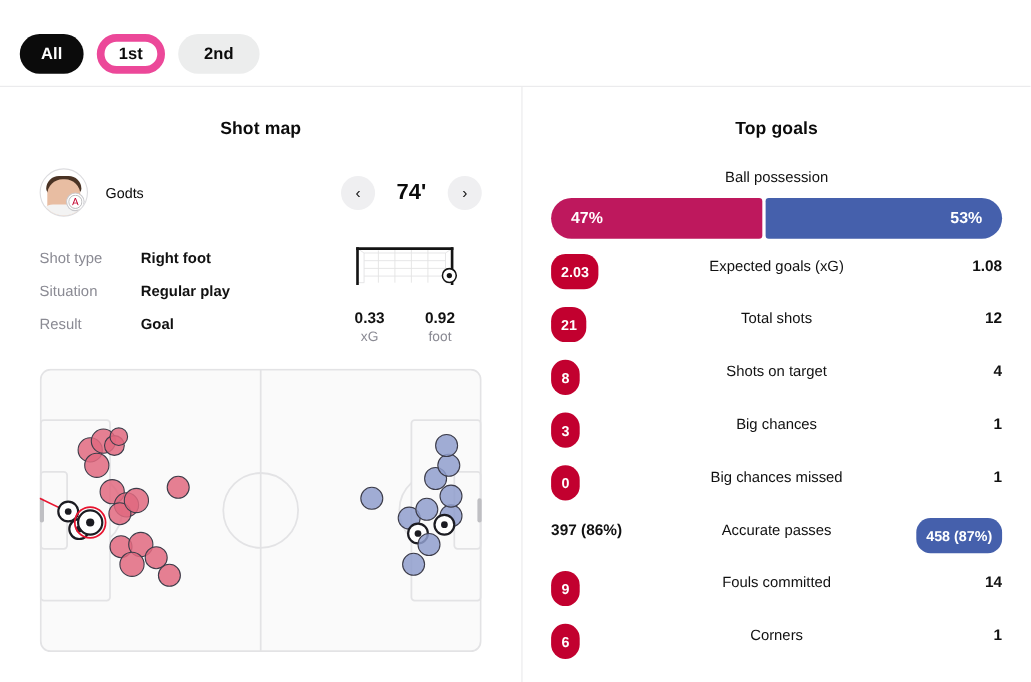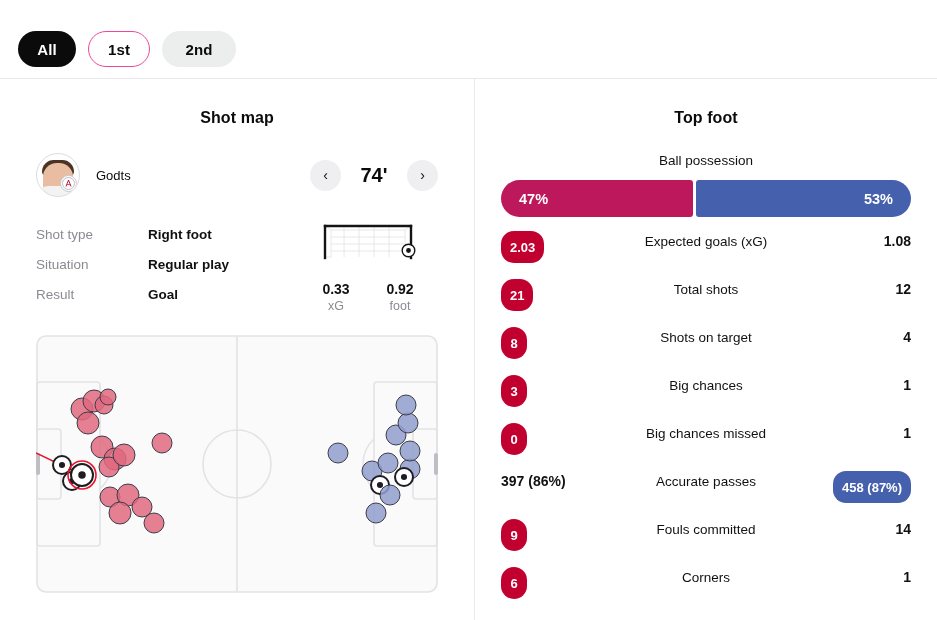--- a/index.html
+++ b/index.html
@@ -24,21 +24,21 @@
   .pill {
     border-radius: 999px;
     height: 36px;
     display:flex; align-items:center; justify-content:center;
     font-size: 15px; font-weight: 700;
     letter-spacing: .1px;
     cursor: pointer;
     user-select:none;
   }
   .pill.active { background:#0b0b0b; color:#fff; width: 58px; }
-  .pill.outline { background:#fff; color:#0b0b0b; border:1px solid #ec4899; width: 62px; }
+  .pill.outline { background:#fff; color:#0b0b0b; border:7px solid #ec4899; width: 62px; }
   .pill.grey { background:#eceded; color:#0b0b0b; width: 74px; }
 
   
   .split { display:flex; height: 561px; }
   .col-left  { width: 474px; position:relative; }
   .col-right { width: 463px; position:relative; border-left:1px solid #e9e9ec; }
 
   .panel-title {
     text-align:center;
     font-size: 16px; font-weight: 700;
@@ -95,21 +95,21 @@
     font-family:"Liberation Sans", sans-serif;
   }
   .minute { font-size:20px; font-weight:700; min-width:46px; text-align:center; }
 
   
   .detail {
     margin: 20px 36px 0 36px;
     display:flex;
   }
   .detail-table { flex:1; }
-  .drow { display:flex; height:30px; align-items:center; font-size:13.5px;gap:20px; }
+  .drow { display:flex; height:30px; align-items:center; font-size:13.5px; }
   .dlabel { width: 92px; color:#8a8a93; }
   .dval   { font-weight:700; color:#111; }
 
   .goalbox { width: 140px; padding-top:2px; }
   .goal-frame { width: 100px; height: 40px; margin: 0 auto; position:relative; }
   .xg-nums { display:flex; justify-content:center; gap:22px; margin-top:20px; }
   .xg-cell { width:42px; text-align:center; }
   .xg-val { font-size:14px; font-weight:700; color:#111; }
   .xg-lab { font-size:12.5px; color:#8a8a93; margin-top:2px; }
 
@@ -296,21 +296,21 @@
             <circle cx="368" cy="142" r="3.06" fill="#1c1c22"></circle>
             <circle cx="354" cy="160" r="10" fill="#8f9dcd" fill-opacity="0.85" stroke="#3d3d4a" stroke-width="1"></circle>
             <circle cx="340" cy="178" r="10" fill="#8f9dcd" fill-opacity="0.85" stroke="#3d3d4a" stroke-width="1"></circle>
             <circle cx="46" cy="140" r="14" fill="none" stroke="#e8142f" stroke-width="1.6"></circle>
           </g>
       </svg>
     </div>
   </div>
 
   <div class="col-right">
-    <div class="panel-title">Top foot</div>
+    <div class="panel-title">Top goals</div>
 
     <div class="stat-block">
       <div class="poss-title">Ball possession</div>
       <div class="poss-bar">
         <div class="poss-home" id="possHome" style="flex: 47 1 0%;">47%</div>
         <div class="poss-away" id="possAway" style="flex: 53 1 0%;">53%</div>
       </div>
     </div>
 
     <div id="statRows">

